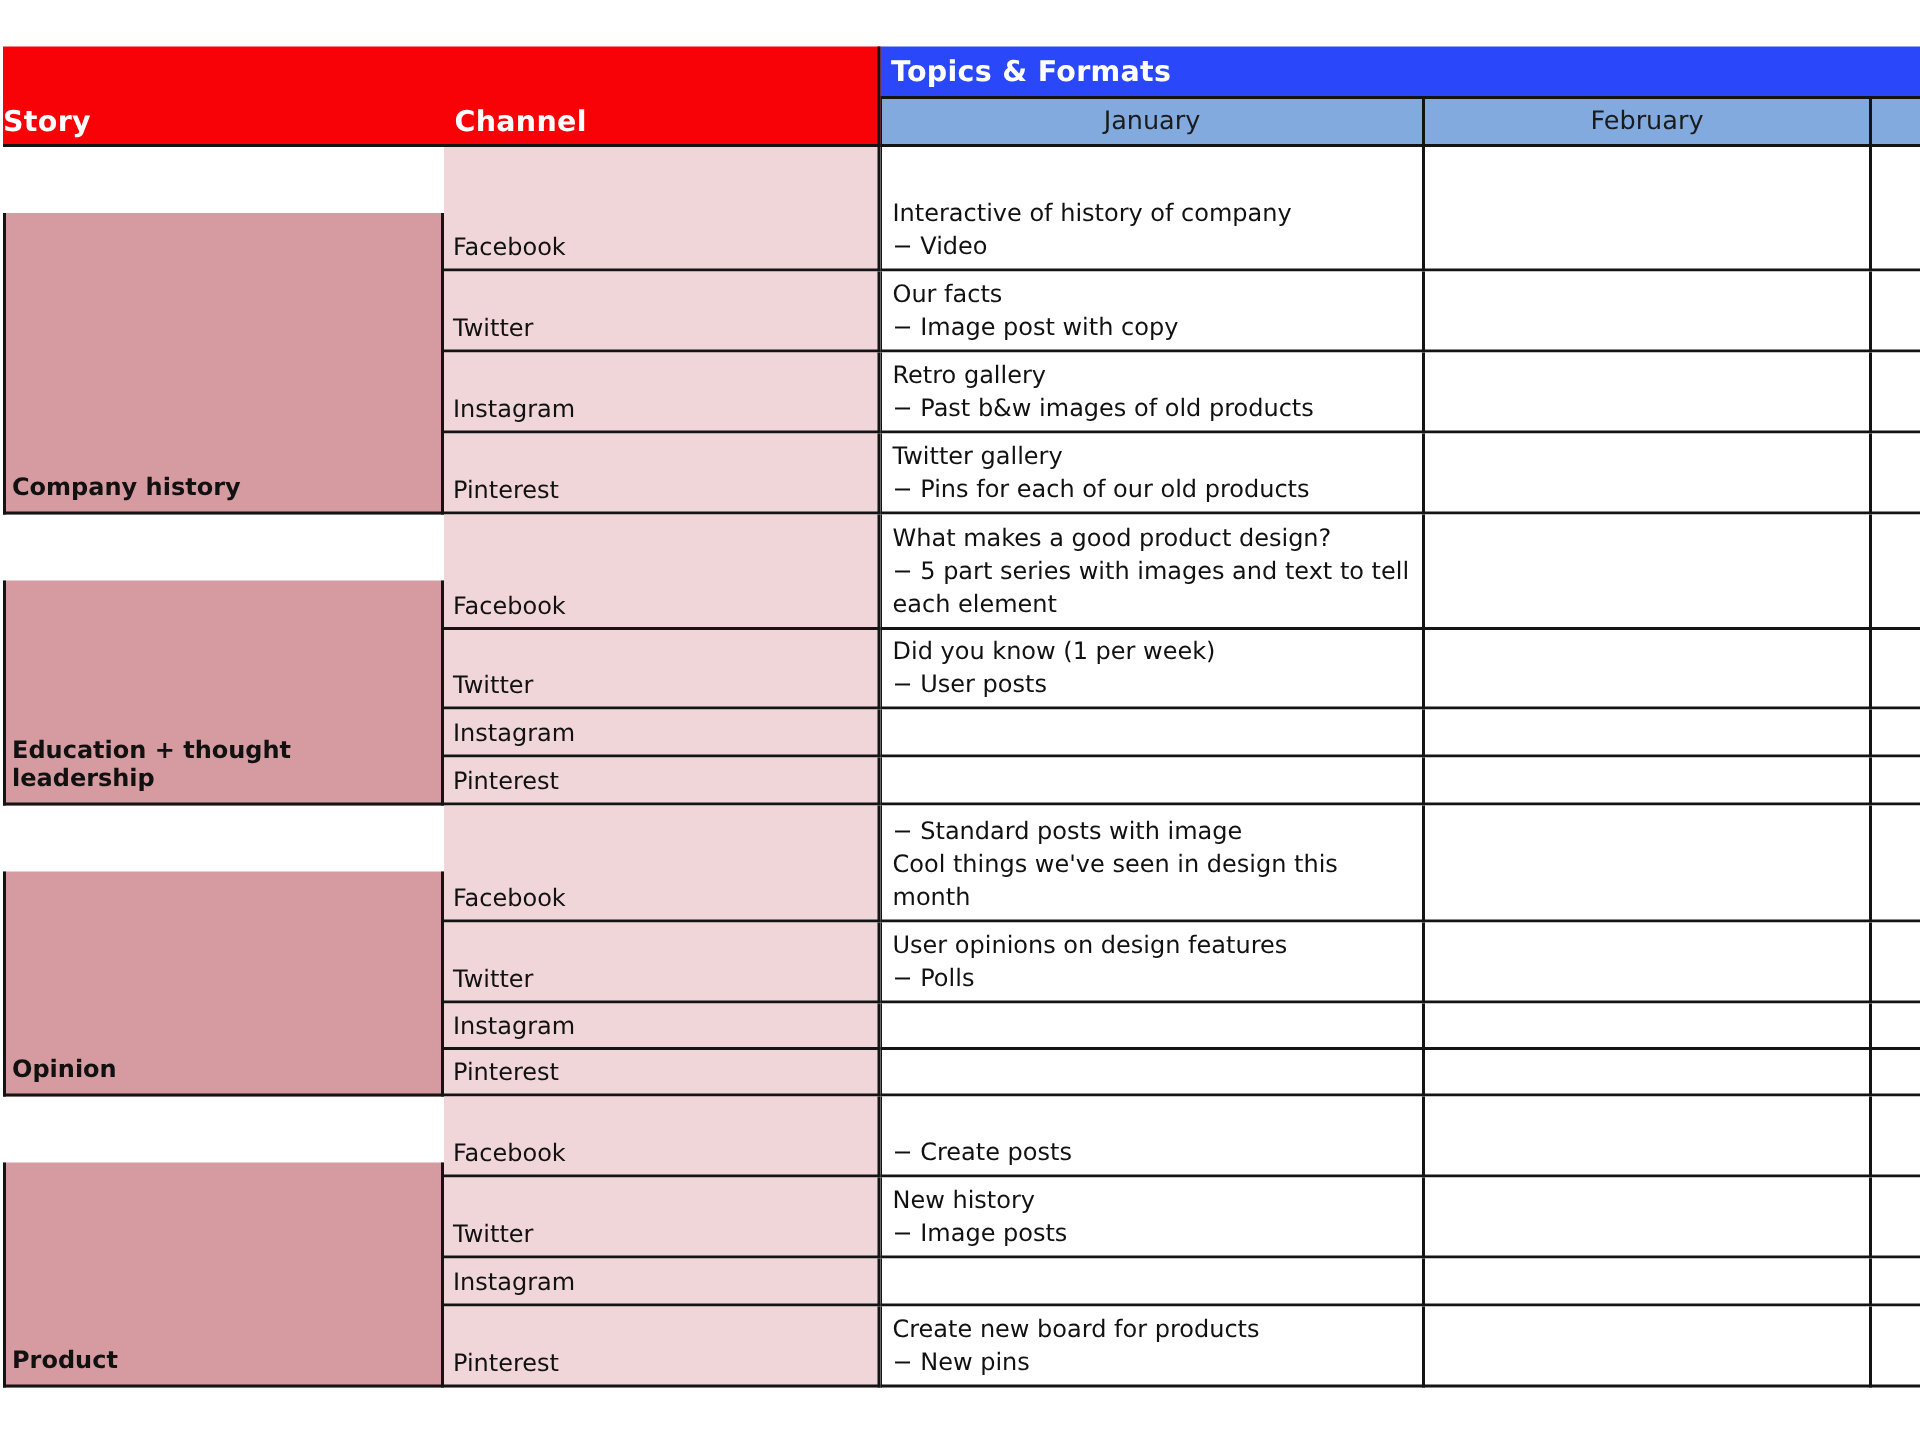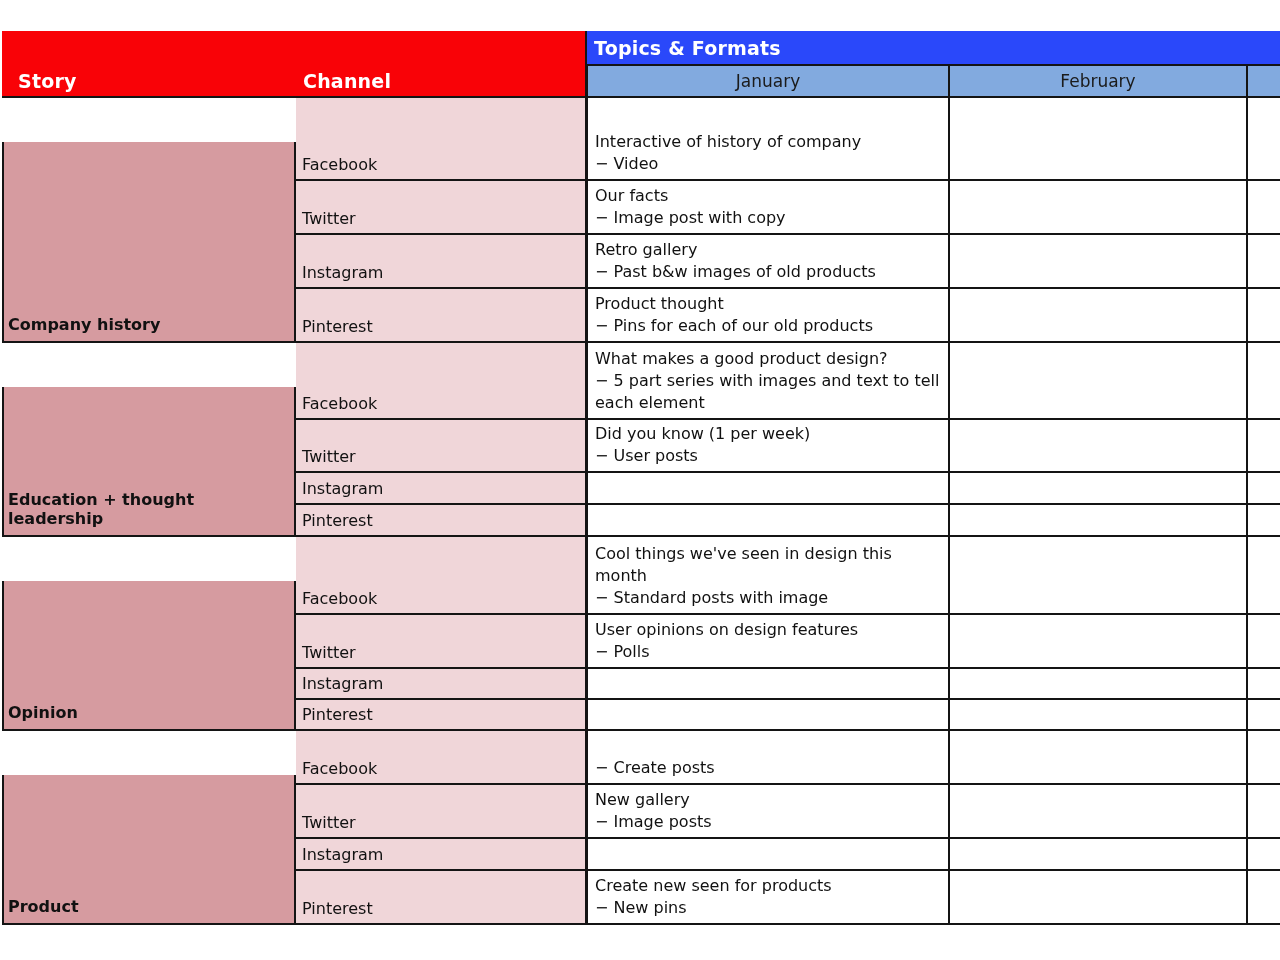--- a/index.html
+++ b/index.html
@@ -23,21 +23,21 @@
     grid-template-columns:294px 291px 363px 298px 40px;
     grid-template-rows:35px 32px 83px 54px 54px 54px 77px 53px 32px 32px 78px 54px 31px 31px 54px 54px 32px 54px;
   }
   .cell{
     border-right:2px solid var(--border);
     border-bottom:2px solid var(--border);
     overflow:hidden;
   }
   .red-head{background:var(--red);position:relative;}
   .hlabel{position:absolute;bottom:4px;color:#fff;font-weight:bold;font-size:19px;letter-spacing:.2px;}
-  .story-h{left:16px;}
+  .story-h{left:0;}
   .channel-h{left:301px;}
   .topics{
     background:var(--blue);color:#fff;font-weight:bold;font-size:19px;
     display:flex;align-items:center;padding-left:7px;letter-spacing:.2px;
   }
   .month{
     background:var(--light_blue);display:flex;align-items:center;justify-content:center;
     font-size:17px;color:#1b1b1b;
   }
   .story{
@@ -95,21 +95,21 @@
     <div class="cell channel" style="grid-column:2;grid-row:5">Instagram</div>
     <div class="cell content jan-col" style="grid-column:3;grid-row:5">
         <div class="tline">Retro gallery</div>
         <div class="tline">− Past b&amp;w images of old products</div>
       </div>
     <div class="cell blank" style="grid-column:4;grid-row:5"></div>
     <div class="cell blank" style="grid-column:5;grid-row:5"></div>
 
     <div class="cell channel" style="grid-column:2;grid-row:6">Pinterest</div>
     <div class="cell content jan-col" style="grid-column:3;grid-row:6">
-        <div class="tline">Product thought</div>
+        <div class="tline">Twitter gallery</div>
         <div class="tline">− Pins for each of our old products</div>
       </div>
     <div class="cell blank" style="grid-column:4;grid-row:6"></div>
     <div class="cell blank" style="grid-column:5;grid-row:6"></div>
 
     <div class="cell channel" style="grid-column:2;grid-row:7">Facebook</div>
     <div class="cell content jan-col" style="grid-column:3;grid-row:7">
         <div class="tline">What makes a good product design?</div>
         <div class="tline">− 5 part series with images and text to tell each element</div>
       </div>
@@ -129,22 +129,22 @@
     <div class="cell blank" style="grid-column:4;grid-row:9"></div>
     <div class="cell blank" style="grid-column:5;grid-row:9"></div>
 
     <div class="cell channel" style="grid-column:2;grid-row:10">Pinterest</div>
     <div class="cell content jan-col" style="grid-column:3;grid-row:10"></div>
     <div class="cell blank" style="grid-column:4;grid-row:10"></div>
     <div class="cell blank" style="grid-column:5;grid-row:10"></div>
 
     <div class="cell channel" style="grid-column:2;grid-row:11">Facebook</div>
     <div class="cell content jan-col" style="grid-column:3;grid-row:11">
+        <div class="tline">− Standard posts with image</div>
         <div class="tline">Cool things we've seen in design this month</div>
-        <div class="tline">− Standard posts with image</div>
       </div>
     <div class="cell blank" style="grid-column:4;grid-row:11"></div>
     <div class="cell blank" style="grid-column:5;grid-row:11"></div>
 
     <div class="cell channel" style="grid-column:2;grid-row:12">Twitter</div>
     <div class="cell content jan-col" style="grid-column:3;grid-row:12">
         <div class="tline">User opinions on design features</div>
         <div class="tline">− Polls</div>
       </div>
     <div class="cell blank" style="grid-column:4;grid-row:12"></div>
@@ -162,33 +162,33 @@
 
     <div class="cell channel" style="grid-column:2;grid-row:15">Facebook</div>
     <div class="cell content jan-col" style="grid-column:3;grid-row:15">
         <div class="tline">− Create posts</div>
       </div>
     <div class="cell blank" style="grid-column:4;grid-row:15"></div>
     <div class="cell blank" style="grid-column:5;grid-row:15"></div>
 
     <div class="cell channel" style="grid-column:2;grid-row:16">Twitter</div>
     <div class="cell content jan-col" style="grid-column:3;grid-row:16">
-        <div class="tline">New gallery</div>
+        <div class="tline">New history</div>
         <div class="tline">− Image posts</div>
       </div>
     <div class="cell blank" style="grid-column:4;grid-row:16"></div>
     <div class="cell blank" style="grid-column:5;grid-row:16"></div>
 
     <div class="cell channel" style="grid-column:2;grid-row:17">Instagram</div>
     <div class="cell content jan-col" style="grid-column:3;grid-row:17"></div>
     <div class="cell blank" style="grid-column:4;grid-row:17"></div>
     <div class="cell blank" style="grid-column:5;grid-row:17"></div>
 
     <div class="cell channel" style="grid-column:2;grid-row:18">Pinterest</div>
     <div class="cell content jan-col" style="grid-column:3;grid-row:18">
-        <div class="tline">Create new seen for products</div>
+        <div class="tline">Create new board for products</div>
         <div class="tline">− New pins</div>
       </div>
     <div class="cell blank" style="grid-column:4;grid-row:18"></div>
     <div class="cell blank" style="grid-column:5;grid-row:18"></div>
 
   </div>
 </div>
 
 </body></html>

